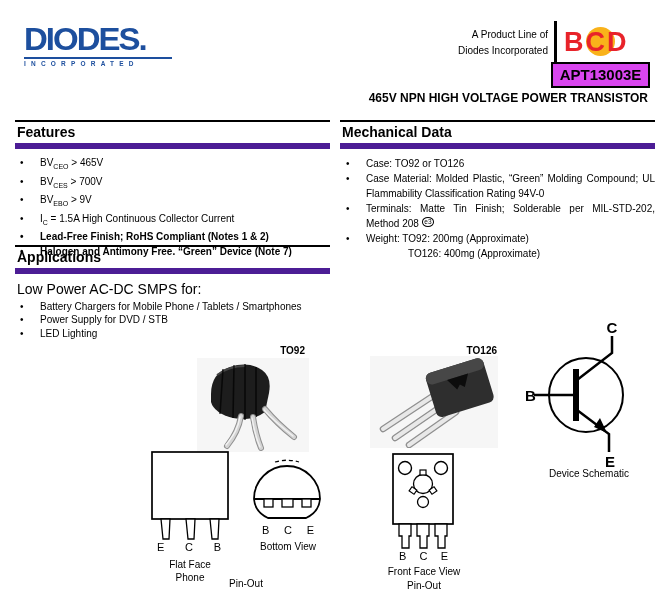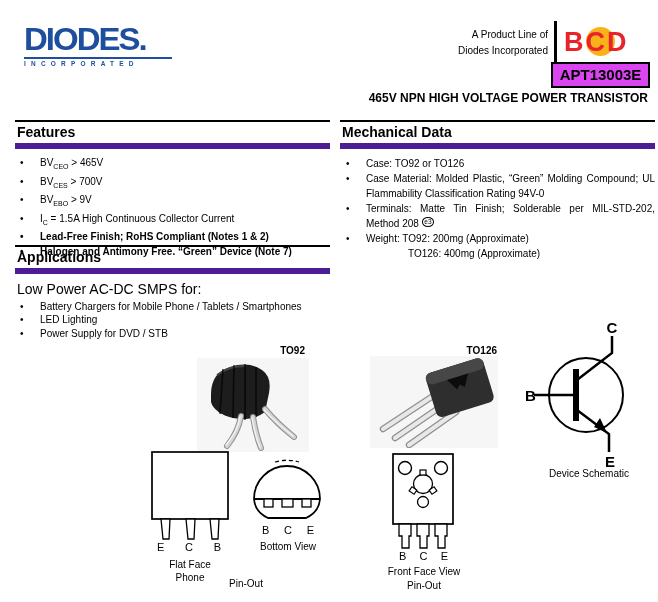--- a/index.html
+++ b/index.html
@@ -91,22 +91,22 @@
       <li class="bold"><span>Lead-Free Finish; RoHS Compliant (Notes 1 &amp; 2)</span></li>
       <li class="bold"><span>Halogen and Antimony Free. “Green” Device (Note 7)</span></li>
     </ul>
   </div>
 
   <div class="sec" style="left:15px;top:245px;">
     <div class="sec-heading">Applications</div>
     <div class="intro">Low Power AC-DC SMPS for:</div>
     <ul class="alist">
       <li>Battery Chargers for Mobile Phone / Tablets / Smartphones</li>
+      <li>Power Supply for DVD / STB</li>
       <li>LED Lighting</li>
-      <li>Power Supply for DVD / STB</li>
     </ul>
   </div>
 
   <div class="sec" style="left:340px;top:120px;">
     <div class="sec-heading">Mechanical Data</div>
     <div class="mlist">
       <div class="mli">
         <div>Case: TO92 or TO126</div>
       </div>
       <div class="mli">

